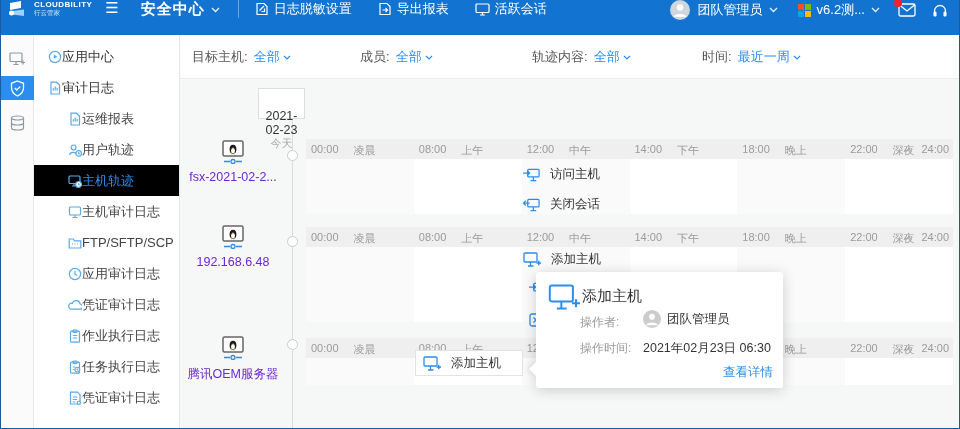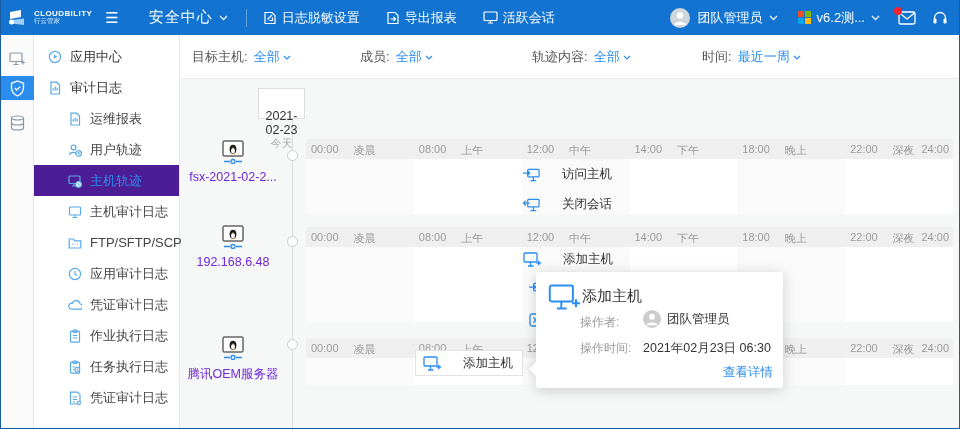--- a/index.html
+++ b/index.html
@@ -1,50 +1,50 @@
 <!DOCTYPE html>
 <html><head>
 <meta charset="utf-8">
 <style>
   *{margin:0;padding:0;box-sizing:border-box}
   html,body{width:960px;height:429px}
   body{font-family:"Liberation Sans","DejaVu Sans",sans-serif;position:relative;overflow:hidden;background:#fff;font-size:13px;color:#333}
   .frame{position:absolute;inset:0;border:1px solid #1b5c9e;border-top:none;pointer-events:none;z-index:99}
 
   
-  .topbar{position:absolute;left:0;top:0;width:960px;height:35px;background:#1273d0;display:flex;align-items:center;color:#fff;z-index:30}
+  .topbar{position:absolute;left:0;top:0;width:960px;height:35px;background:#1273d0;display:flex;align-items:flex-start;color:#fff;z-index:30}
   .logo{display:flex;align-items:center;margin-left:8px}
   .logo-text{margin-left:4px;line-height:1.05}
   .logo-name{font-size:8px;font-weight:bold;letter-spacing:.4px}
   .logo-sub{font-size:6.5px;opacity:.85}
   .hamburger{margin-left:13px;font-size:15px;cursor:pointer;line-height:1}
-  .app-title{margin-left:30px;font-size:15px;font-weight:normal;letter-spacing:1px;display:flex;align-items:center;cursor:pointer}
+  .app-title{margin-left:22px;font-size:15px;font-weight:bold;letter-spacing:1px;display:flex;align-items:center;cursor:pointer}
   .chev{margin-left:6px;opacity:.9}
   .tb-divider{width:1px;height:18px;background:rgba(255,255,255,.35);margin:0 16px 0 18px}
   .tb-btn{display:flex;align-items:center;gap:5px;margin-right:26px;cursor:pointer;white-space:nowrap}
   .tb-right{margin-left:auto;display:flex;align-items:center;margin-right:12px}
   .avatar{width:20px;height:20px;border-radius:50%;background:#cfd6dc;overflow:hidden;flex:none}
   .tb-user{margin-left:8px;display:flex;align-items:center;cursor:pointer;white-space:nowrap}
   .ms-logo{display:grid;grid-template-columns:6px 6px;grid-gap:1px;margin-left:20px}
   .ms-logo i{width:6px;height:6px;display:block}
   .tb-version{margin-left:6px;display:flex;align-items:center;cursor:pointer;white-space:nowrap}
   .tb-mail{position:relative;margin-left:18px;cursor:pointer;display:flex}
   .mail-dot{position:absolute;left:-4px;top:-4px;width:8px;height:8px;border-radius:50%;background:#f5222d}
   .tb-headset{margin-left:16px;cursor:pointer;display:flex}
 
   
   .rail{position:absolute;left:0;top:35px;width:34px;height:394px;background:#fbfbfb;border-right:1px solid #e8e8e8;z-index:20}
   .rail-item{position:absolute;left:0;width:34px;height:24px;display:flex;align-items:center;justify-content:center;cursor:pointer;color:#8a98a6}
   .rail-item.sel{background:#2b8ded;color:#fff}
 
   
   .sidebar{position:absolute;left:34px;top:35px;width:146px;height:394px;background:#fff;border-right:1px solid #e6e6e6;z-index:20;padding-top:6px}
-  .side-item{height:31px;display:flex;align-items:center;gap:8px;padding-left:14px;cursor:pointer;color:#333;white-space:nowrap}
+  .side-item{height:31px;display:flex;align-items:center;padding-left:14px;cursor:pointer;color:#333;white-space:nowrap}
   .side-item.lv1{padding-left:34px;color:#444}
-  .side-item.sel{background:#4c1d95;color:#2b8ded}
+  .side-item.sel{background:#000000;color:#2b8ded}
   .side-item svg{flex:none}
 
   
   .content{position:absolute;left:180px;top:35px;width:779px;height:394px;background:#fff}
   .filterbar{position:absolute;left:0;top:0;width:100%;height:44px;background:#fff;border-bottom:1px solid #ececec}
   .fgroup{position:absolute;top:0;height:44px;display:flex;align-items:center;gap:6px;white-space:nowrap}
   .flabel{color:#555}
   .fvalue{color:#2b8ded;display:flex;align-items:center;gap:3px;cursor:pointer}
 
   .canvas{position:absolute;left:0;top:44px;width:779px;height:350px;background:#f6f7f7;overflow:hidden}
@@ -58,21 +58,21 @@
   .host .hlabel{margin-top:3px;font-size:12.5px;color:#6d28d9;white-space:nowrap;overflow:hidden;text-overflow:ellipsis;cursor:pointer}
 
   .trow{position:absolute;left:126px;width:647px}
   .time-header{position:relative;height:20px;background:#efefef;display:flex;font-size:11px;color:#9b9b9b}
   .time-header .seg{flex:1;position:relative}
   .time-header .t{position:absolute;left:5px;top:4px}
   .time-header .p{position:absolute;left:44%;top:4px}
   .time-header .end-t{position:absolute;right:4px;top:4px}
   .trow-body{position:absolute;left:0;top:20px;right:0;bottom:0;
     background:linear-gradient(to right,#fafafa 0 16.66%,#fff 16.66% 33.33%,#fafafa 33.33% 50%,#fff 50% 66.66%,#fafafa 66.66% 83.33%,#fff 83.33% 100%)}
-  .event{position:absolute;display:flex;align-items:center;gap:22px;font-size:12.5px;color:#333;white-space:nowrap;cursor:pointer}
+  .event{position:absolute;display:flex;align-items:center;gap:10px;font-size:12.5px;color:#333;white-space:nowrap;cursor:pointer}
   .event svg{flex:none}
   .event-box{position:absolute;left:109px;top:12px;width:108px;height:26px;background:#fff;border:1px solid #e2e2e2;display:flex;align-items:center;padding-left:7px;z-index:5;cursor:pointer}
   .event-box .event{position:static}
 
   
   .popup{position:absolute;left:356px;top:193px;width:247px;height:116px;background:#fff;border-radius:3px;box-shadow:0 2px 14px rgba(0,0,0,.18);z-index:20}
   .popup-arrow{position:absolute;left:-5px;top:92px;width:10px;height:10px;background:#fff;transform:rotate(45deg);box-shadow:-2px 2px 5px rgba(0,0,0,.07)}
   .popup-bigicon{position:absolute;left:12px;top:11px}
   .popup-title{position:absolute;left:46px;top:15px;font-size:15px;color:#333}
   .p-label{position:absolute;left:44px;font-size:12px;color:#9b9b9b}

